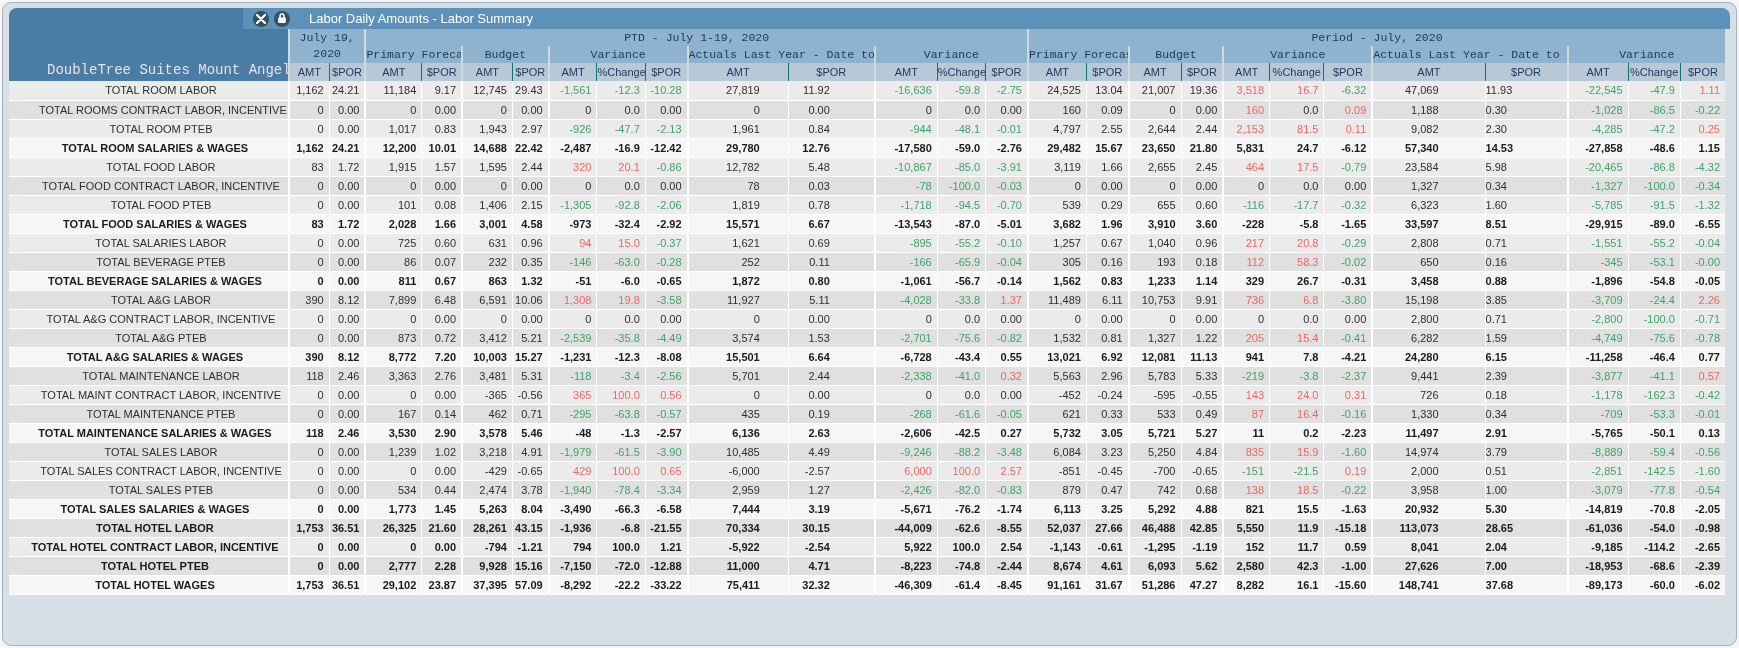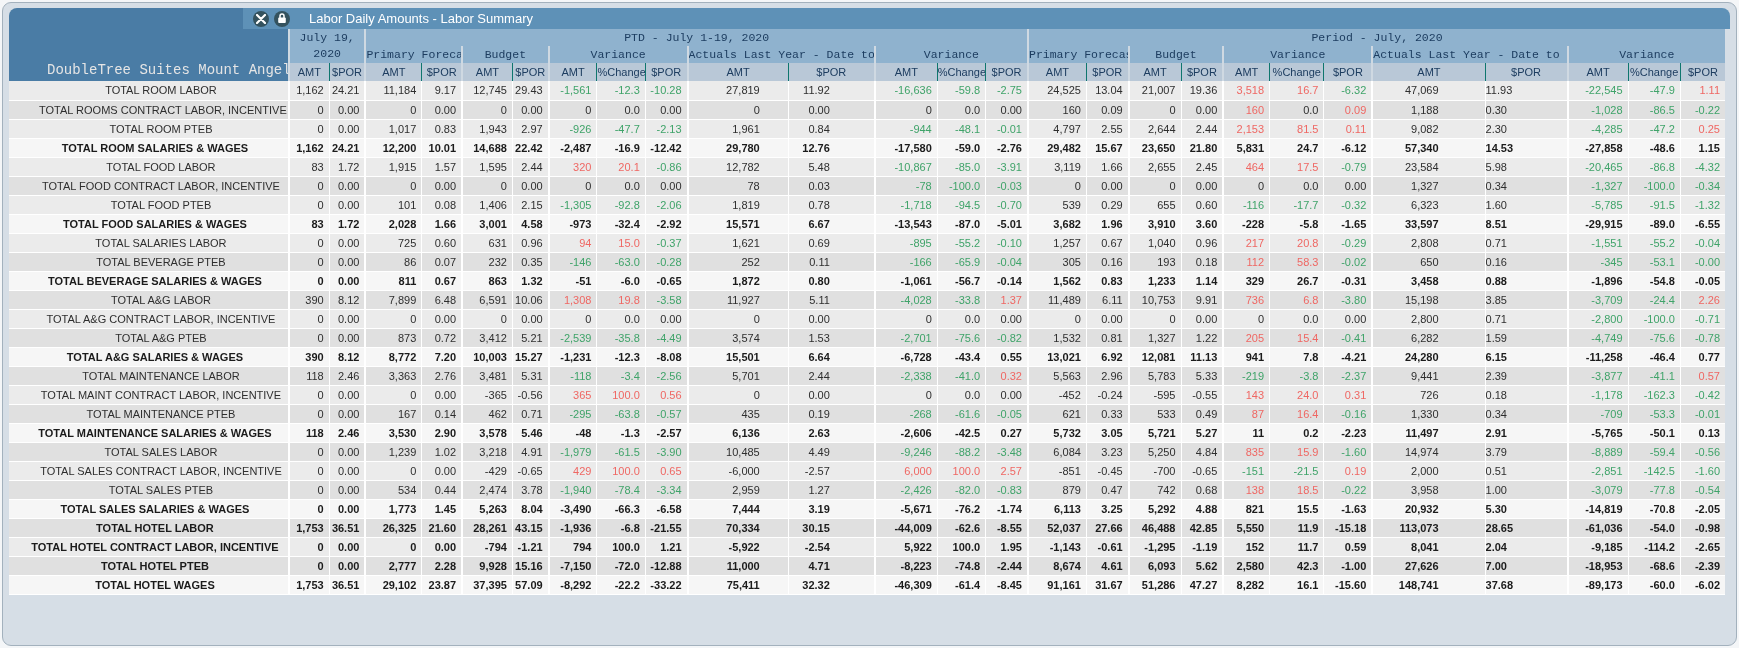--- a/index.html
+++ b/index.html
@@ -872,21 +872,21 @@
           <td>0.00</td>
           <td class="gs">-794</td>
           <td>-1.21</td>
           <td class="gs neg">794</td>
           <td class="neg">100.0</td>
           <td class="neg">1.21</td>
           <td class="gs pr28">-5,922</td>
           <td class="pr44">-2.54</td>
           <td class="gs neg">5,922</td>
           <td class="neg">100.0</td>
-          <td class="neg">1.95</td>
+          <td class="neg">2.54</td>
           <td class="gs">-1,143</td>
           <td>-0.61</td>
           <td class="gs">-1,295</td>
           <td>-1.19</td>
           <td class="gs neg">152</td>
           <td class="neg">11.7</td>
           <td class="neg">0.59</td>
           <td class="gs pr46">8,041</td>
           <td class="pr56">2.04</td>
           <td class="gs pos">-9,185</td>

